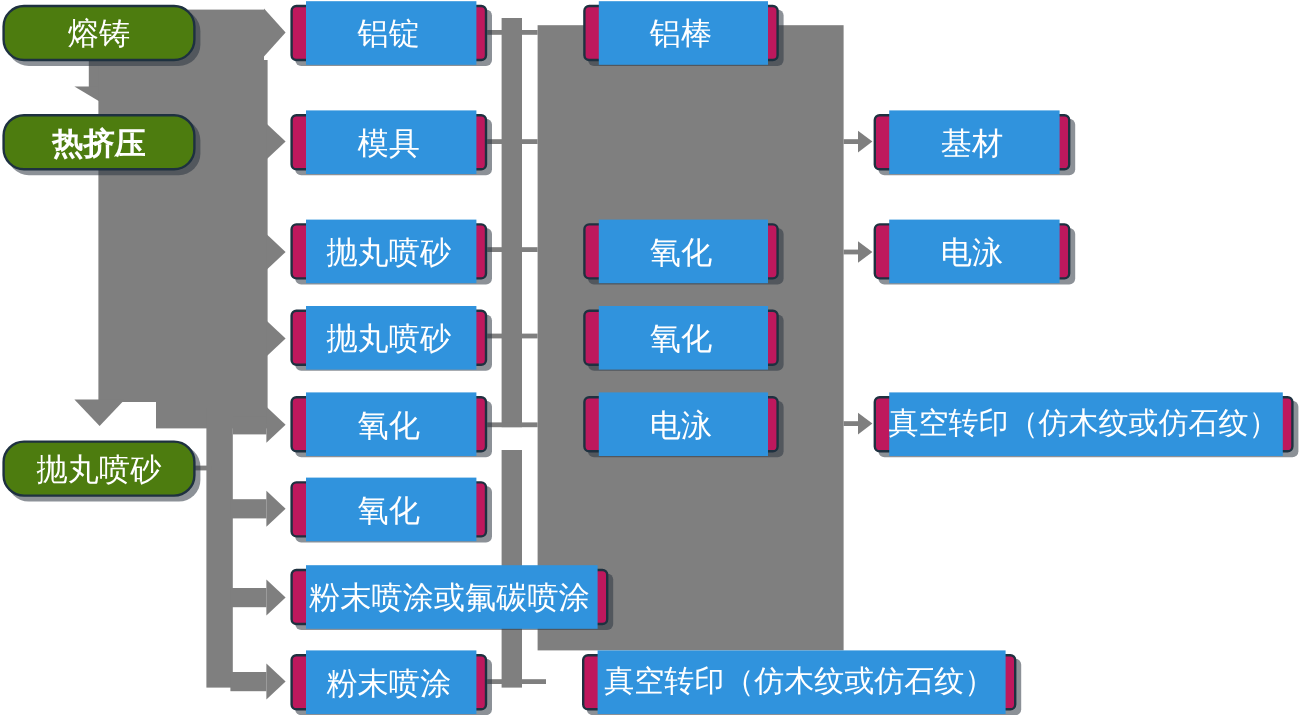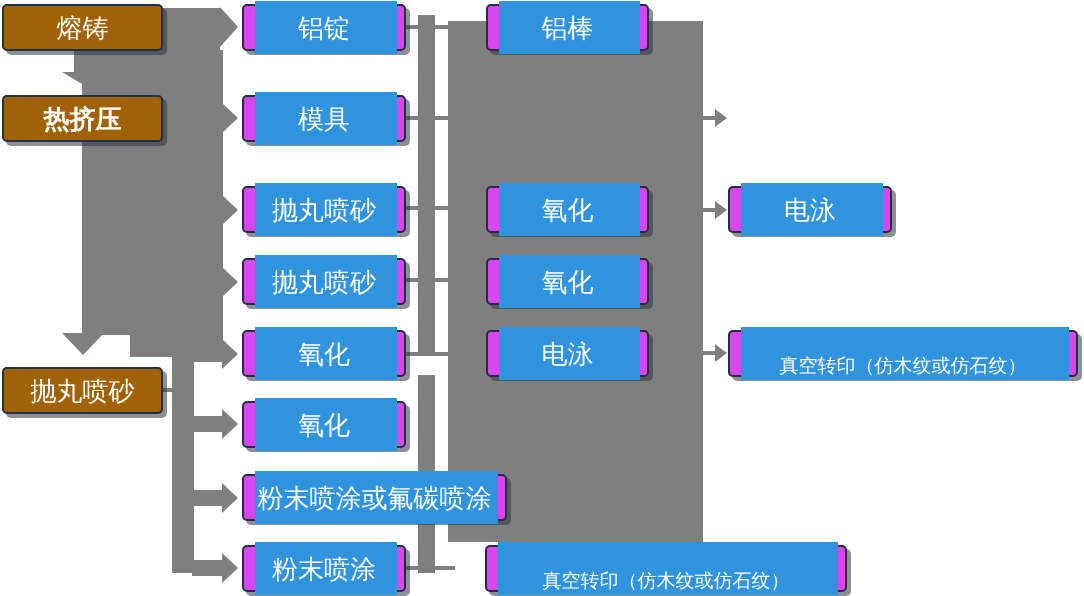--- a/index.html
+++ b/index.html
@@ -18,30 +18,30 @@
     color:#ffffff;
     text-align:center;
     border:2px solid #1e3140;
     border-radius:5px;
     font-size:26px;
     line-height:1;
     white-space:nowrap;
     box-shadow:4px 4px 0 rgba(45,55,65,0.55);
     z-index:2;
   }
-  .stage{background:#a16207;}
-  .process{background:#d946ef;}
+  .stage{background:#4d7c0f;border-radius:18px;}
+  .process{background:#be185d;}
   .process::before{
     content:"";
     position:absolute;
     left:11px;right:7px;top:-5px;bottom:-5px;
     background:#3093dd;
     z-index:-1;
   }
-  .small-text{font-size:19px;align-items:flex-end;}
+  .small-text{font-size:25px;}
 </style>
 </head>
 <body>
 
 <div id="canvas">
 
   <svg id="connectors" width="1084" height="596" viewBox="0 0 1084 596" aria-hidden="true">
     <g fill="#7f7f7f">
 
       <rect x="150" y="8" width="70" height="42"></rect>
@@ -135,20 +135,23 @@
   <div class="node process" style="left:486px;top:258px;width:163px;height:47px;">
     <span>氧化</span>
   </div>
   <div class="node process" style="left:486px;top:330px;width:163px;height:47px;">
     <span>电泳</span>
   </div>
   <div class="node process small-text" style="left:485px;top:545px;width:362px;height:47px;">
     <span>真空转印（仿木纹或仿石纹）</span>
   </div>
 
+  <div class="node process" style="left:728px;top:95px;width:164px;height:47px;">
+    <span>基材</span>
+  </div>
   <div class="node process" style="left:728px;top:186px;width:164px;height:47px;">
     <span>电泳</span>
   </div>
   <div class="node process small-text" style="left:728px;top:330px;width:350px;height:47px;">
     <span>真空转印（仿木纹或仿石纹）</span>
   </div>
 
 </div>
 
 </body></html>

